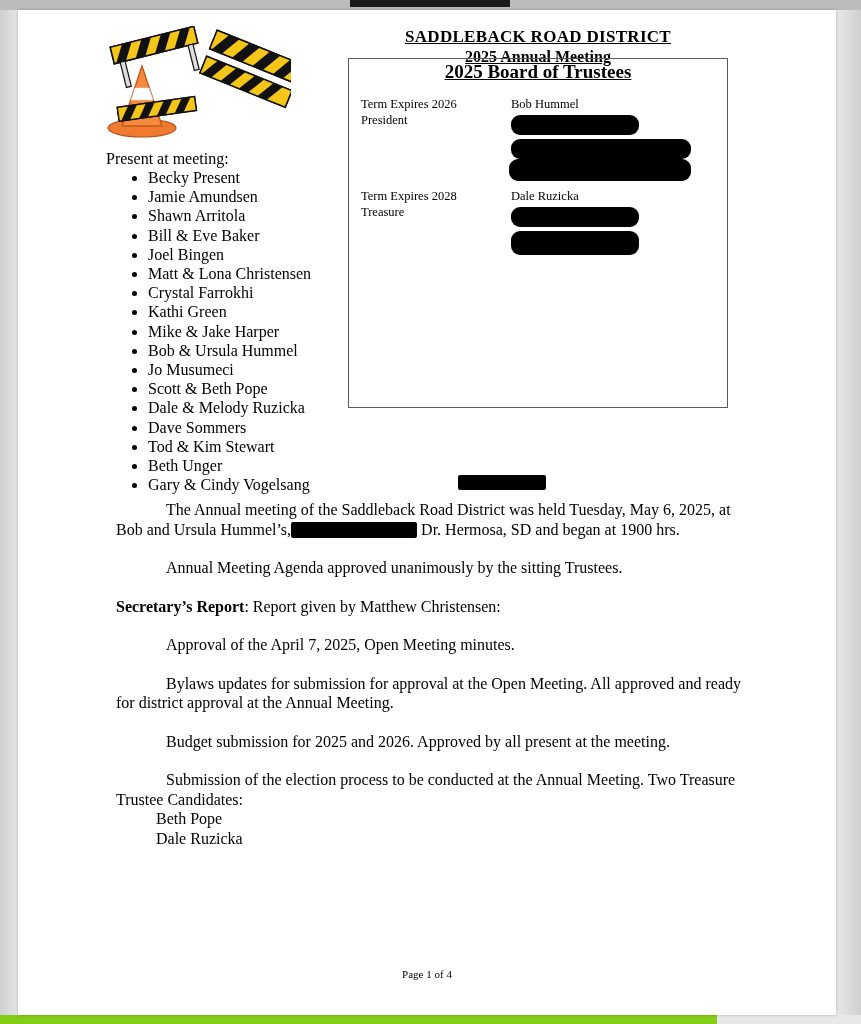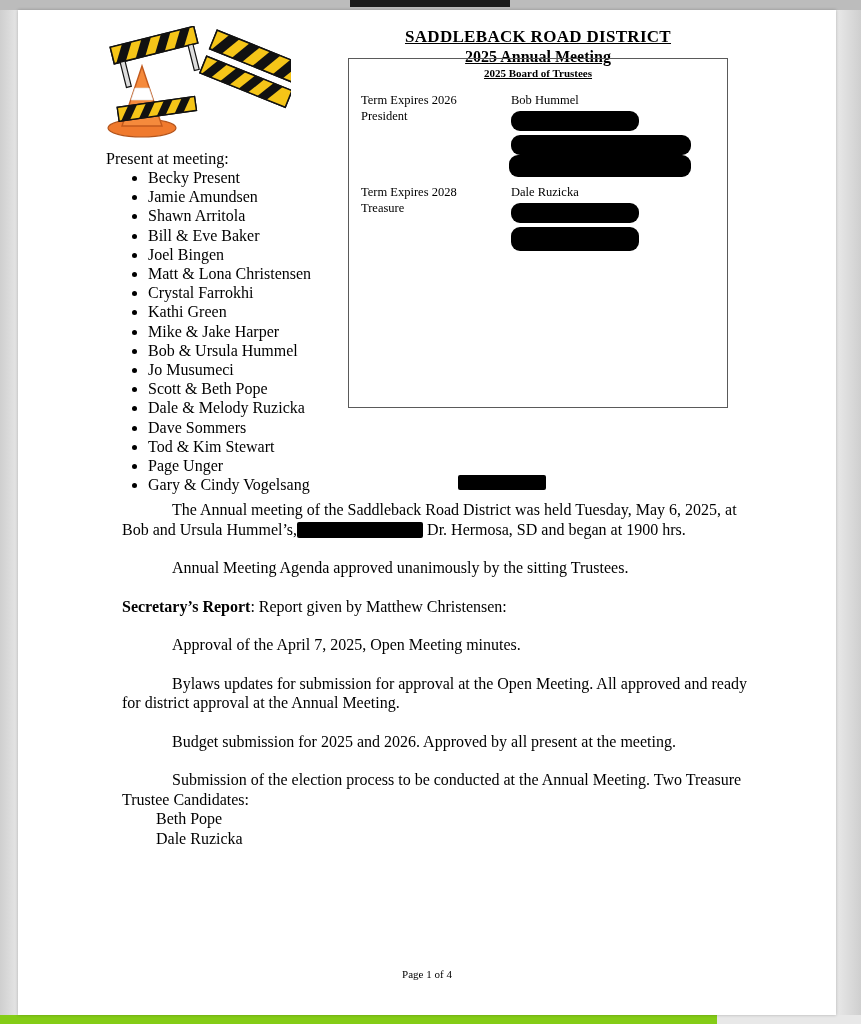--- a/index.html
+++ b/index.html
@@ -93,24 +93,24 @@
     position: absolute;
     top: 48px;
     left: 330px;
     width: 380px;
     height: 350px;
     border: 1px solid #5a5a5a;
     box-sizing: border-box;
   }
   .trustees-heading {
     text-align: center;
-    font-size: 11px;
+    font-size: 19px;
     font-weight: bold;
     text-decoration: underline;
-    margin-top: 8px;
+    margin-top: 2px;
   }
   .trustee-row {
     position: relative;
     margin-top: 14px;
     height: 78px;
   }
   .trustee-term {
     position: absolute;
     left: 12px;
     top: 0;
@@ -156,21 +156,21 @@
   
   .body-area {
     position: absolute;
     top: 490px;
     left: 88px;
     width: 650px;
     font-size: 16px;
     line-height: 19.5px;
   }
   .para {
-    margin: 0 0 19px 16px;
+    margin: 0 0 19px 10px;
     text-indent: 50px;
   }
   .para.noindent { text-indent: 0; }
   .bold { font-weight: bold; }
   .candidate-line {
     margin: 0;
     text-indent: 50px;
   }
   .inline-redact {
     display: inline-block;
@@ -328,21 +328,21 @@
       <li>Matt &amp; Lona Christensen</li>
       <li>Crystal Farrokhi</li>
       <li>Kathi Green</li>
       <li>Mike &amp; Jake Harper</li>
       <li>Bob &amp; Ursula Hummel</li>
       <li>Jo Musumeci</li>
       <li>Scott &amp; Beth Pope</li>
       <li>Dale &amp; Melody Ruzicka</li>
       <li>Dave Sommers</li>
       <li>Tod &amp; Kim Stewart</li>
-      <li>Page Unger</li>
+      <li>Beth Unger</li>
       <li>Gary &amp; Cindy Vogelsang</li>
     </ul>
 
     <div class="stray-redact"></div>
 
     <div class="body-area">
       <p class="para"><span>The Annual meeting of the Saddleback Road District was held Tuesday, May 6, 2025, at Bob and Ursula Hummel’s,</span><span class="inline-redact" style="width:126px;"></span> <span>Dr.  Hermosa, SD and began at 1900 hrs.</span></p>
 
       <p class="para">Annual Meeting Agenda approved unanimously by the sitting Trustees.</p>
 

